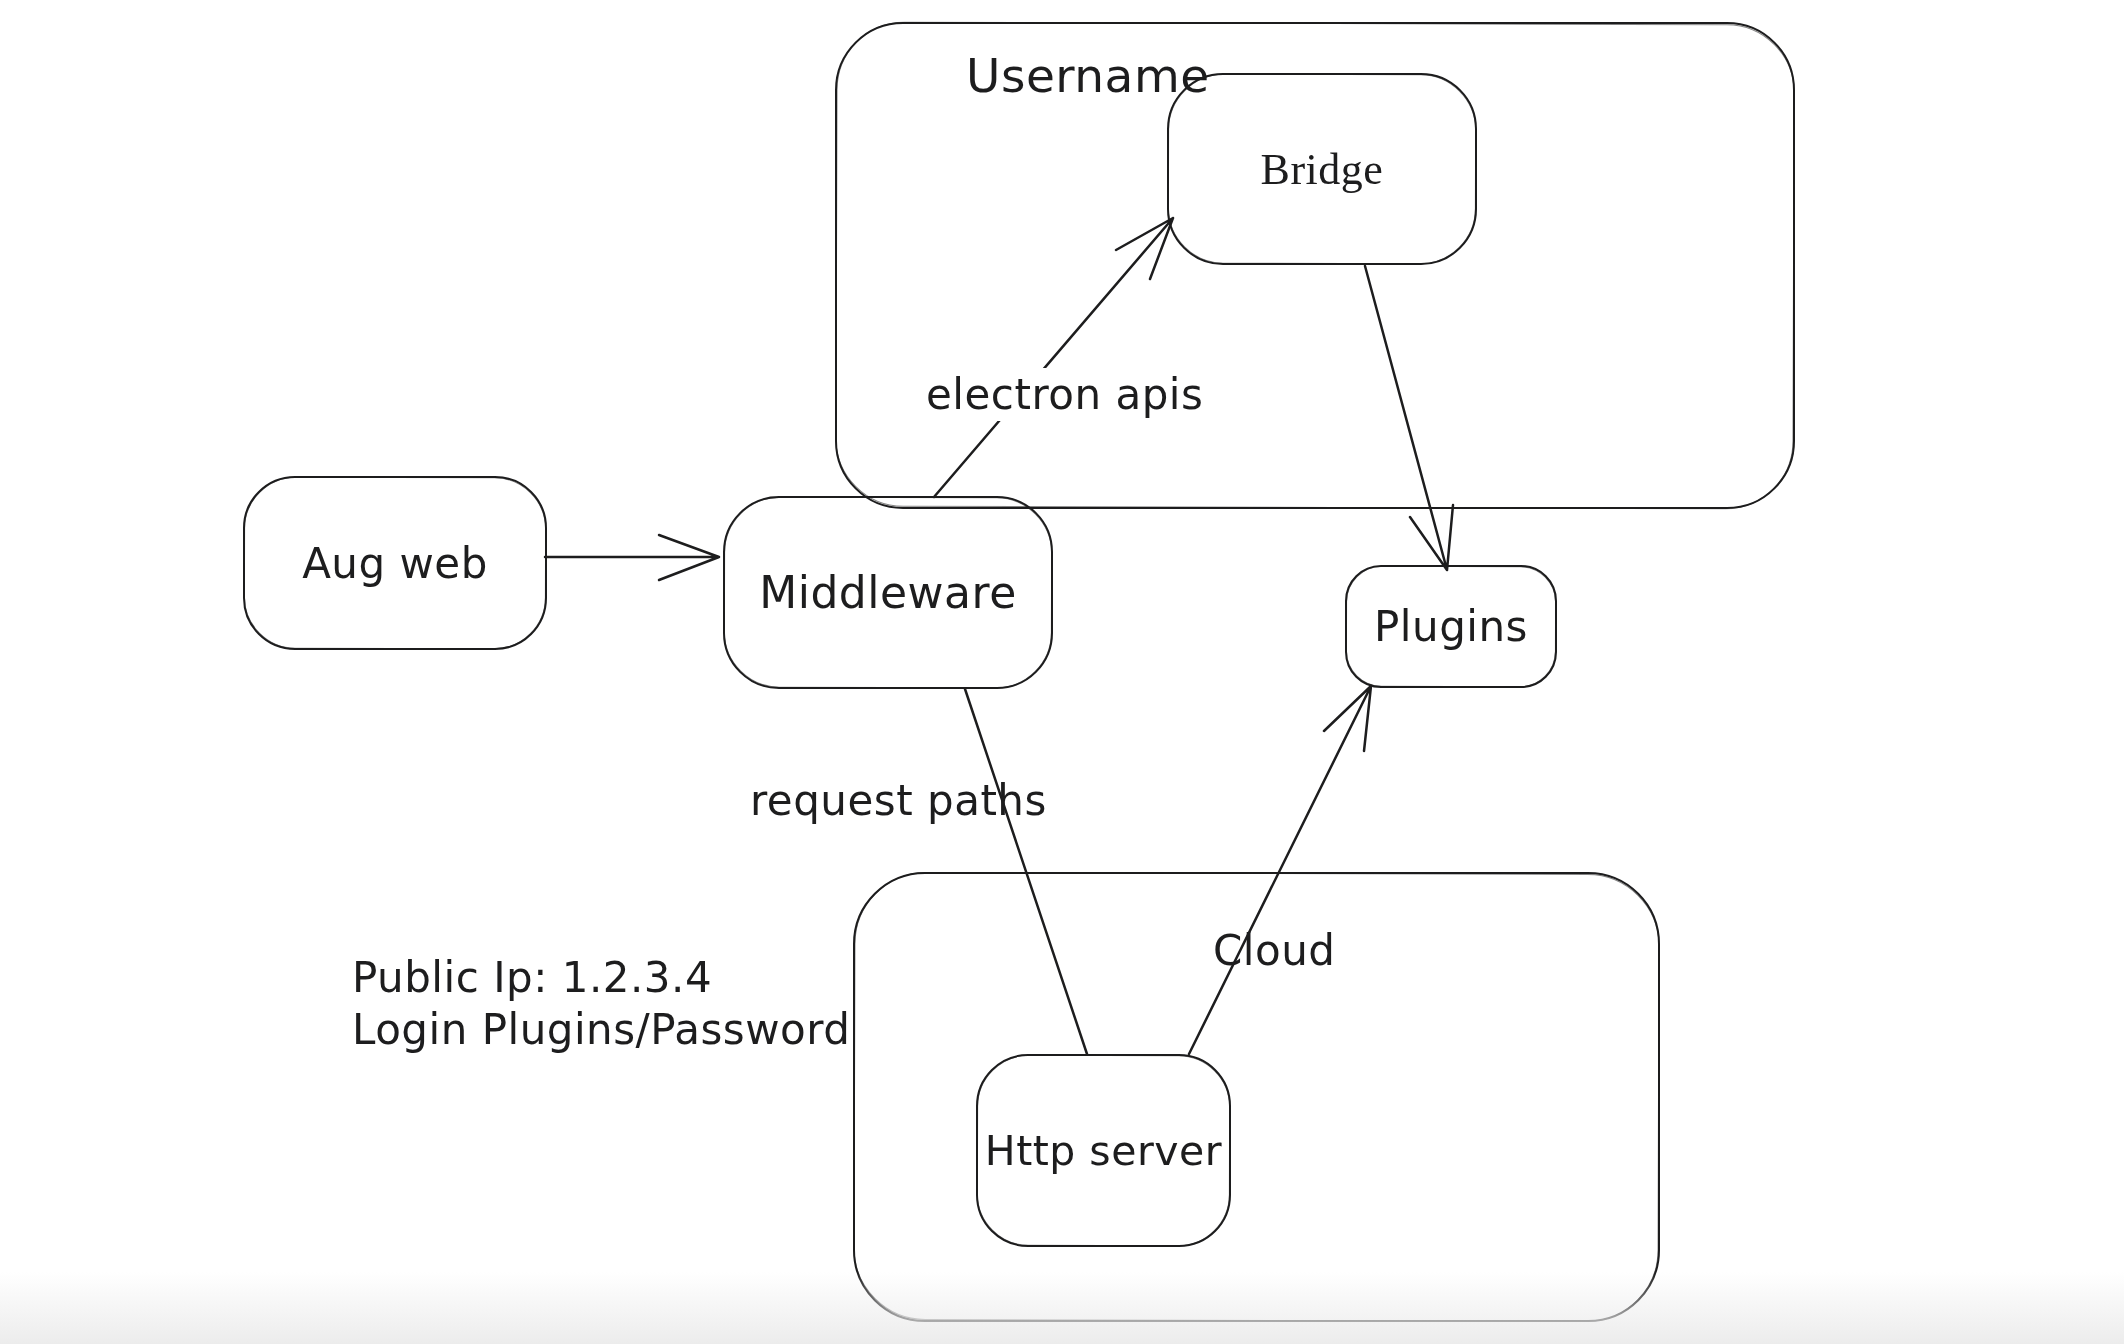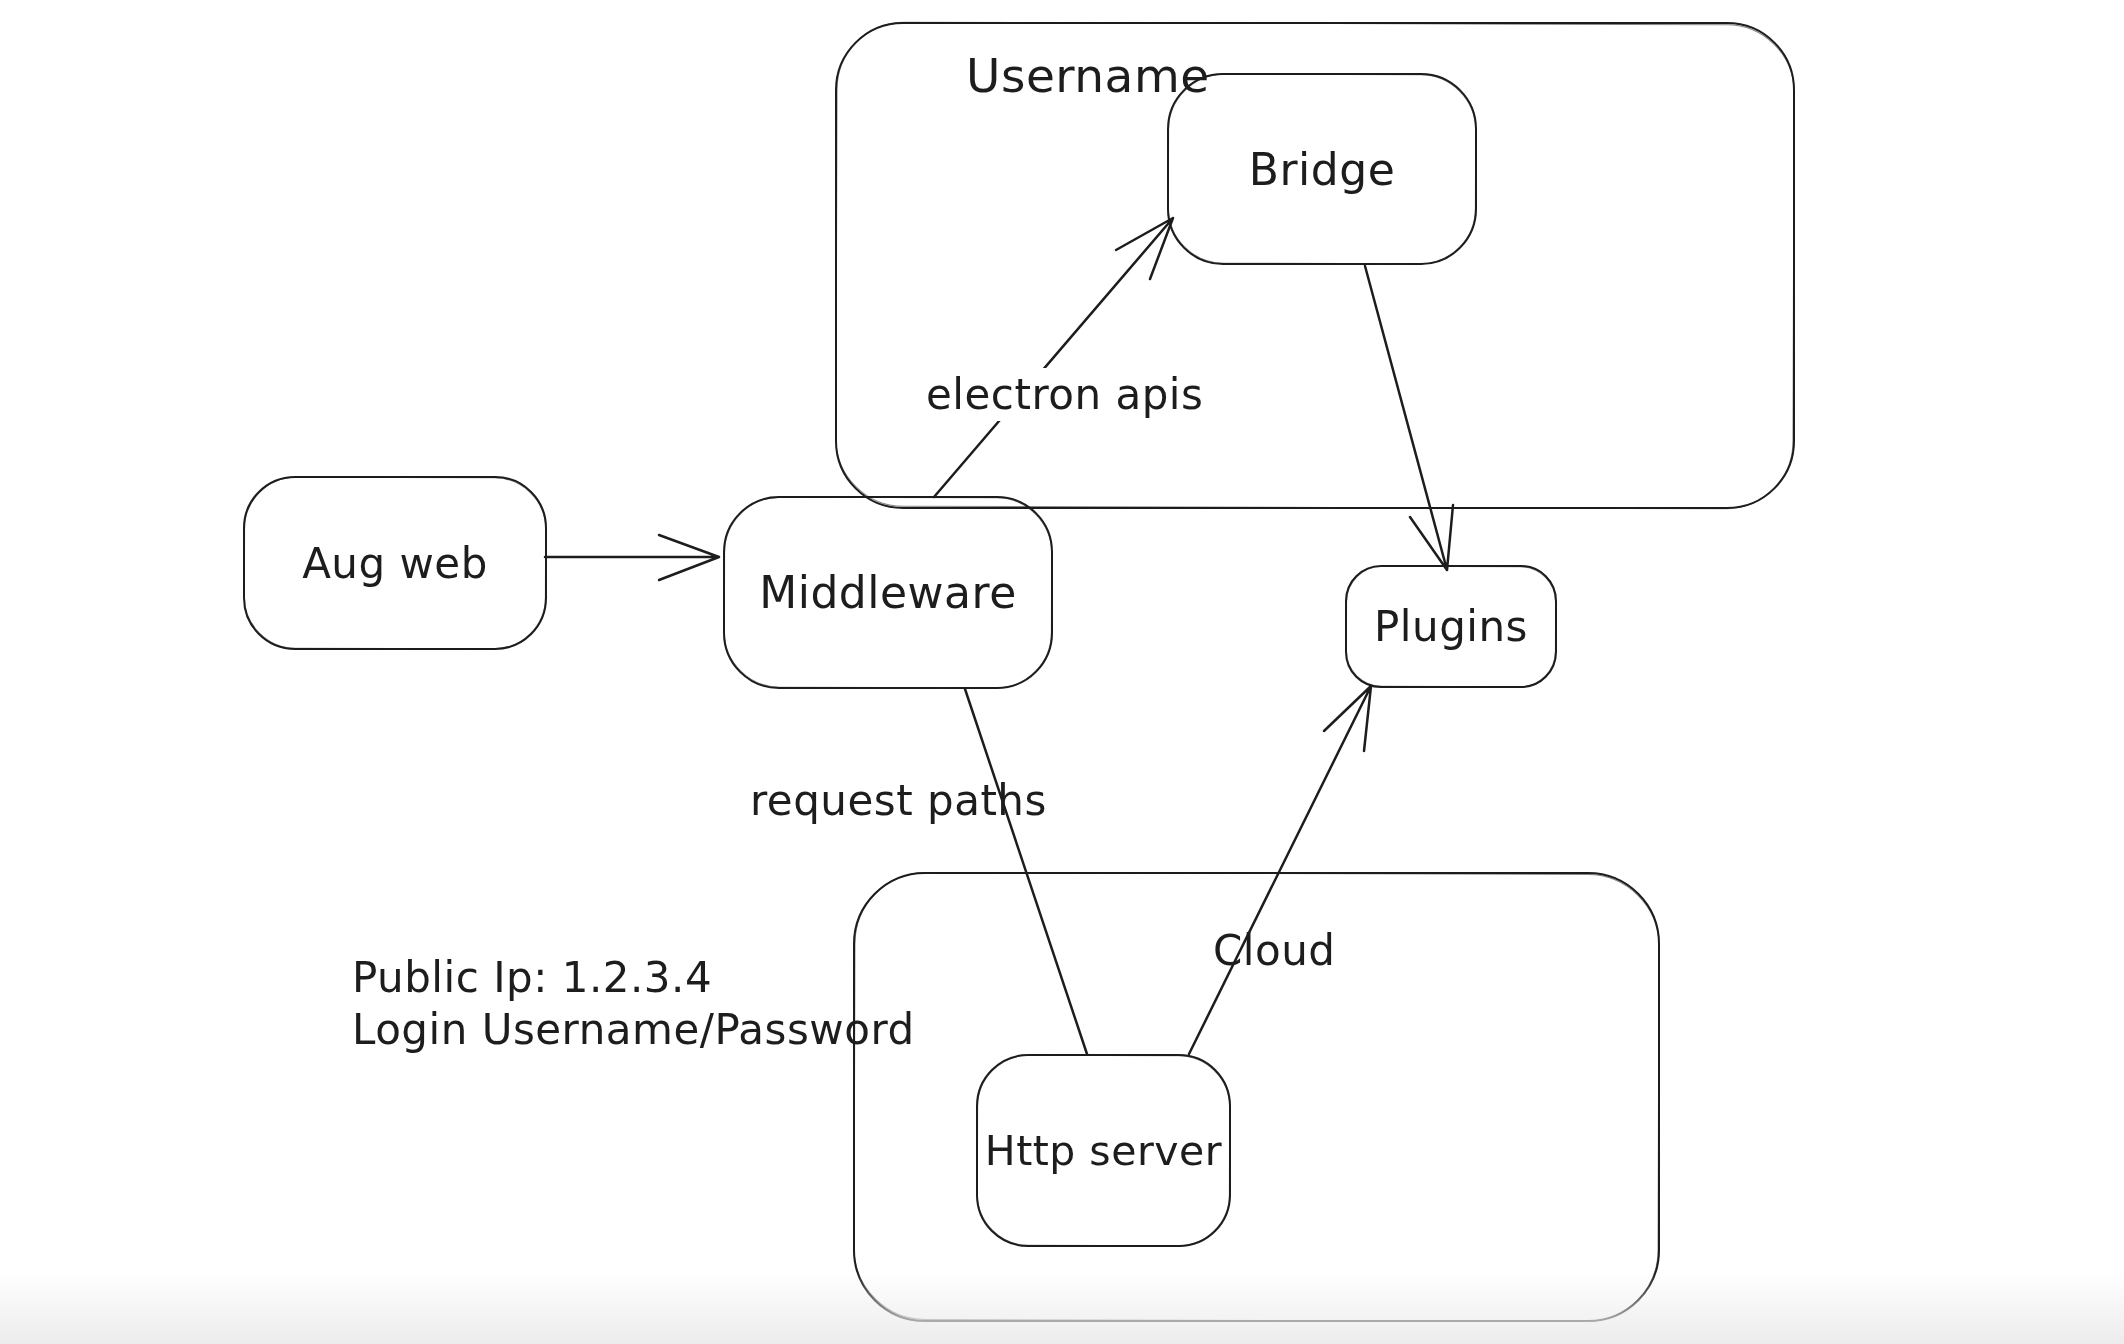--- a/index.html
+++ b/index.html
@@ -95,37 +95,37 @@
   </svg>
 
   <div class="box" style="left:243px;top:476px;width:304px;height:174px;border-radius:52px;">
     <span class="node-label" style="font-size:42px">Aug web</span>
   </div>
 
   <div class="box" style="left:723px;top:496px;width:330px;height:193px;border-radius:56px;justify-content:center;">
     <span class="node-label">Middleware</span>
   </div>
 
-  <div class="box" style="left:1167px;top:73px;width:310px;height:192px;border-radius:56px;">
+  <div class="box" style="left:1167px;top:73px;width:310px;height:192px;border-radius:56px;font-family:Liberation Serif, serif;">
     <span class="node-label">Bridge</span>
   </div>
 
   <div class="box" style="left:1345px;top:565px;width:212px;height:123px;border-radius:36px;">
     <span class="node-label" style="font-size:42px">Plugins</span>
   </div>
 
   <div class="box" style="left:976px;top:1054px;width:255px;height:193px;border-radius:52px;">
     <span class="node-label" style="font-size:41px">Http server</span>
   </div>
 
   <div class="free-label" style="left:966px;top:48px;font-size:47px;">Username</div>
   <div class="free-label" style="left:1213px;top:926px;">Cloud</div>
 
   <div class="free-label masked" style="left:916px;top:328px;margin-top:40px;">electron apis</div>
   <div class="free-label" style="left:750px;top:776px;">request paths</div>
 
   <div class="notes">
     <div>Public Ip: 1.2.3.4</div>
-    <div>Login Username/Password</div>
+    <div>Login Plugins/Password</div>
   </div>
 
   <div class="bottom-fade"></div>
 </div>
 
 </body></html>

